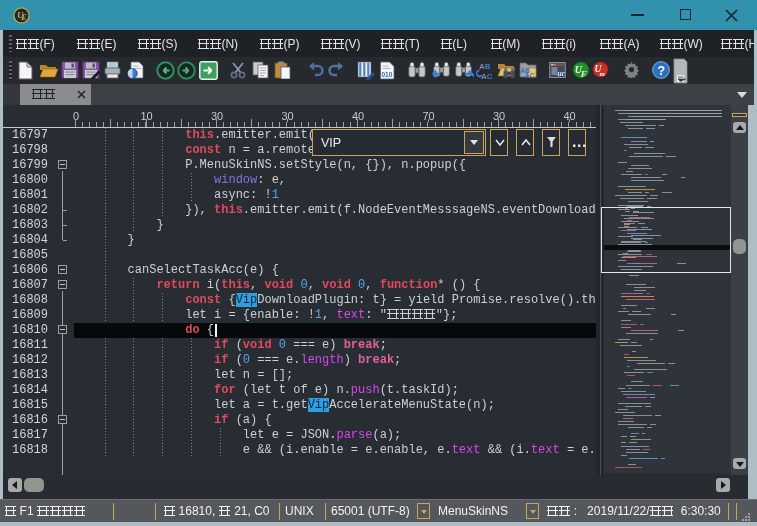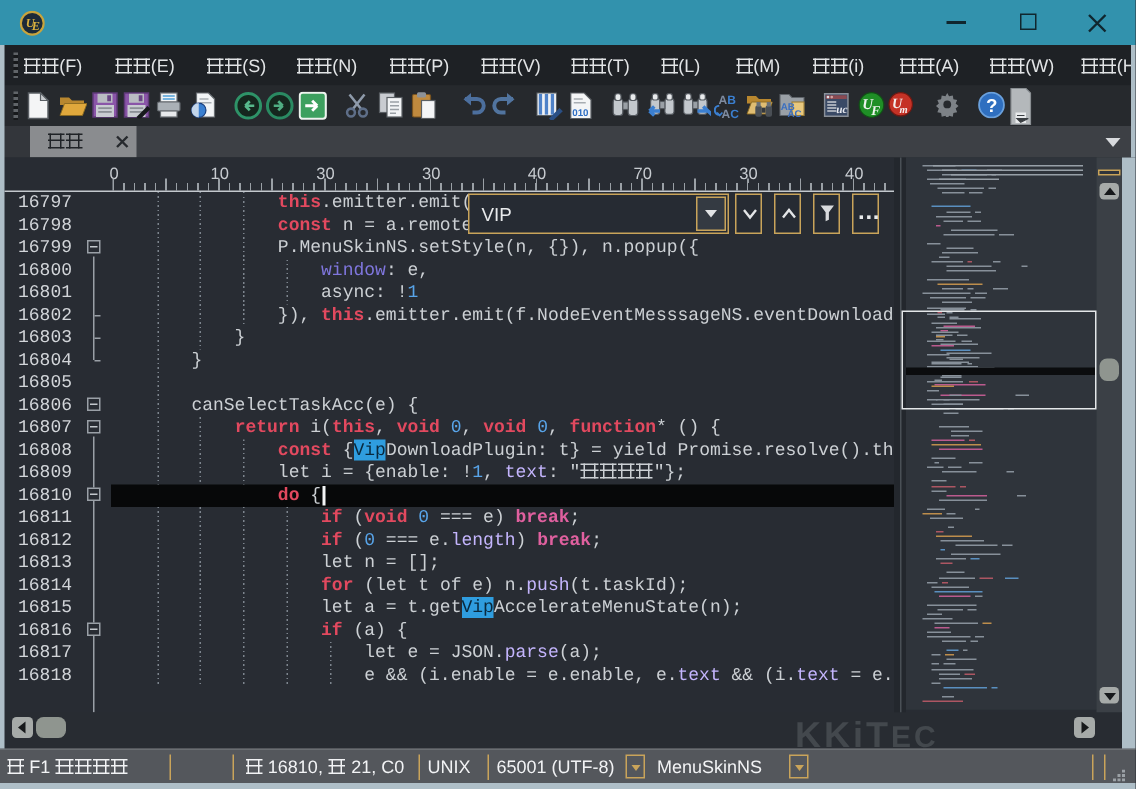--- a/index.html
+++ b/index.html
@@ -28,21 +28,21 @@
 #ed{left:3px;top:105px;width:593px;height:370px;background:#282c33}
 #code i{font-style:normal}
 #code{position:absolute;left:0;top:23px;width:593px;height:347px;overflow:hidden;
  font-family:"Liberation Mono",monospace;font-size:12px;line-height:15px;color:#ccd0d4;white-space:pre}
 .ln{position:absolute;left:9px;width:44px;text-align:left;font-family:"Liberation Mono",monospace;font-size:12px;color:#d2d5d9}
 .row{position:absolute;left:67px;white-space:pre}
 .k{color:#e2495f;font-weight:bold}
 .p{color:#e0609f;font-weight:bold}
 .n{color:#58a4e9}
 .v{color:#7f76dd}
-.o{color:#c4b5fd}
+.o{color:#d946ef}
 .sel{background:#2f9ddf;color:#09293e}
 .gd{position:absolute;width:1px;background-image:repeating-linear-gradient(#7d858e 0 1px,transparent 1px 3px)}
 
 .fb{position:absolute;width:9px;height:9px;border:1px solid #9aa0a7;background:#282c33;z-index:3}
 .fb:after{content:"";position:absolute;left:1px;top:3px;width:5px;height:1px;background:#c3c8cd}
 
 #srch{left:312px;top:129px;width:274px;height:27px;z-index:9}
 .sbx{position:absolute;top:0;height:27px;border:1px solid #c9a45a;background:#262b33}
 
 #mm{left:604px;top:105px;width:127px;height:368px;background:#2f343b;overflow:hidden}
@@ -491,21 +491,20 @@
  <div class="sbtn" style="top:353px;height:11px"></div>
  <div class="tri" style="left:4.5px;top:357px;border-top:5px solid #17191b"></div>
 </div>
 
 <div id="hs" class="abs">
  <div class="abs" style="left:5px;top:3px;width:14px;height:14px;border-radius:3px;background:#a6aaa8"></div>
  <div class="abs" style="left:9px;top:6px;width:0;height:0;border-top:4px solid transparent;border-bottom:4px solid transparent;border-right:5px solid #17191b"></div>
  <div class="abs" style="left:21px;top:3px;width:20px;height:14px;border-radius:5px;background:#8f958f"></div>
  <div class="abs" style="left:713px;top:3px;width:14px;height:14px;border-radius:3px;background:#a6aaa8"></div>
  <div class="abs" style="left:718px;top:6px;width:0;height:0;border-top:4px solid transparent;border-bottom:4px solid transparent;border-left:5px solid #17191b"></div>
- <div class="abs" style="left:527px;top:2px;width:170px;height:22px;overflow:hidden;color:#43484d;font-weight:bold;font-size:24px;letter-spacing:2px;font-family:'Liberation Sans'">KKiT<span style="font-size:20px">EC</span></div>
 </div>
 
 <div id="srch" class="abs">
  <div class="sbx" style="left:0;width:174px">
         <span style="position:absolute;left:8px;top:6px;color:#e8eaec;font-size:12.5px">VIP</span>
   <div class="abs" style="right:1px;top:1px;width:20px;height:23px;background:#343a42;border:1px solid #c9a45a"></div>
   <div class="abs" style="right:7px;top:10px;width:0;height:0;border-left:4.5px solid transparent;border-right:4.5px solid transparent;border-top:5.5px solid #e2e4e6"></div>
  </div>
  <div class="sbx" style="left:178px;width:18px">
         <svg style="position:absolute;left:4px;top:8px" width="10" height="9" viewBox="0 0 10 9">
@@ -532,20 +531,21 @@
  <div class="gsep" style="left:113px"></div>
  <div class="gsep" style="left:155px"></div>
  <div class="stt" style="left:163px"><b class="cj"></b> 16810, <b class="cj"></b> 21, C0</div>
  <div class="gsep" style="left:279px"></div>
  <div class="stt" style="left:285px">UNIX</div>
  <div class="gsep" style="left:325px"></div>
  <div class="stt" style="left:331px">65001 (UTF-8)</div>
  <div class="dbtn" style="left:417px"></div>
  <div class="stt" style="left:438px">MenuSkinNS</div>
  <div class="dbtn" style="left:526px"></div>
+ <div class="stt" style="left:546px"><b class="cj"></b><b class="cj"></b> :&nbsp;&nbsp;&nbsp;2019/11/22/<b class="cj"></b><b class="cj"></b>&nbsp; 6:30:30</div>
  <div class="gsep" style="left:728px"></div>
  <div class="gsep" style="left:736px"></div>
  <svg class="abs" style="left:742px;top:13px" width="8" height="8" viewBox="0 0 8 8">
         <g fill="#9ba1a6">
           <rect x="6" y="0" width="2" height="2"></rect>
           <rect x="6" y="3" width="2" height="2"></rect>
           <rect x="6" y="6" width="2" height="2"></rect>
           <rect x="3" y="3" width="2" height="2"></rect>
           <rect x="3" y="6" width="2" height="2"></rect>
           <rect x="0" y="6" width="2" height="2"></rect>

